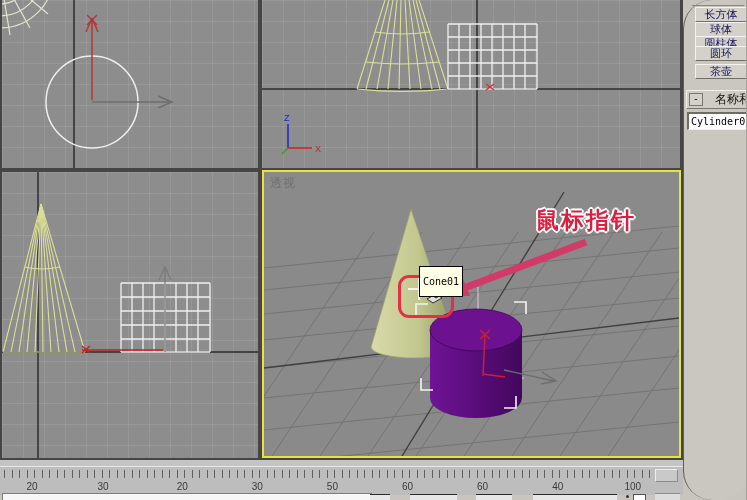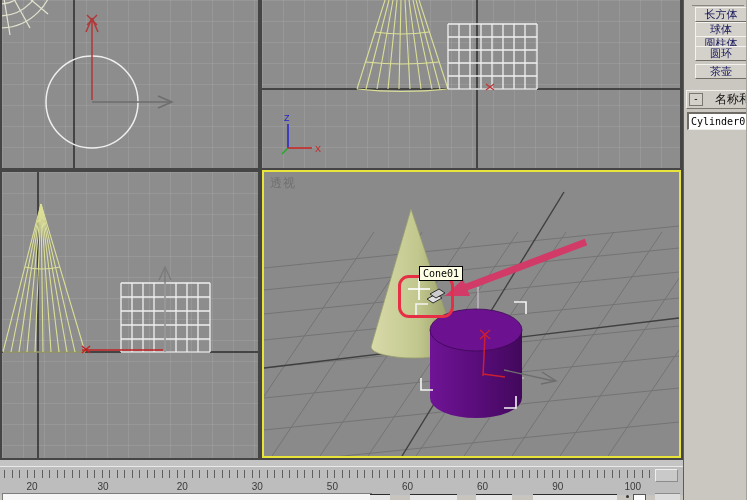--- a/index.html
+++ b/index.html
@@ -15,29 +15,29 @@
       background-size:21px 21px;}
   .vp svg{position:absolute;left:0;top:0;}
   .vp-tl{left:2px;top:0;width:256px;height:168px;}
   .vp-tr{left:262px;top:0;width:418px;height:168px;}
   .vp-bl{left:2px;top:172px;width:256px;height:286px;}
   .vp-p {left:264px;top:172px;width:415px;height:284px;background-color:#8a8a8a;background-image:none;}
   .persp-frame{position:absolute;left:262px;top:170px;width:415px;height:284px;border:2px solid #e8e43a;}
   .vp-label{position:absolute;left:6px;top:3px;font-size:12px;color:#707070;letter-spacing:1px;}
   
   .tooltip{position:absolute;left:155px;top:94px;background:#ffffe6;border:1px solid #000;
-    font-family:"DejaVu Sans Mono",monospace;font-size:10px;line-height:13px;color:#000;padding:0 3px;}
+    font-family:"DejaVu Sans Mono",monospace;font-size:10px;line-height:13px;color:#000;padding:8px 3px;}
   .red-rect{position:absolute;left:134px;top:103px;width:50px;height:37px;border:3px solid #e62e44;border-radius:11px;}
   .annotation{position:absolute;left:272px;top:33px;font-size:23px;font-weight:bold;color:#dc1f3f;
     letter-spacing:2px;
     text-shadow:-2px 0 0 #fff,2px 0 0 #fff,0 -2px 0 #fff,0 2px 0 #fff,
                 -1px -1px 0 #fff,1px -1px 0 #fff,-1px 1px 0 #fff,1px 1px 0 #fff;}
   
   .sidebar{position:absolute;left:683px;top:0;width:64px;height:500px;background:#cac7c0;
-    border-left:1px solid #5c5c5c;}
+    border-left:1px solid #5c5c5c;border-radius:29px;}
   .sidebar .topfrag{position:absolute;left:8px;top:0;width:52px;height:5px;border-bottom:1px solid #8a8781;}
   .mx-btn{position:absolute;left:11px;width:50px;height:13px;background:#d4d1ca;
     border-top:1px solid #f4f2ee;border-left:1px solid #f4f2ee;
     border-right:1px solid #716e68;border-bottom:1px solid #716e68;
     font-size:11px;line-height:12px;text-align:center;color:#14145a;cursor:pointer;}
   .rollout{position:absolute;left:2px;top:90px;width:60px;height:17px;background:#cfccc5;
     border-top:1px solid #f2f0ec;border-left:1px solid #f2f0ec;
     border-right:1px solid #7a776f;border-bottom:1px solid #7a776f;}
   .rollout .minus{position:absolute;left:2px;top:2px;width:12px;height:11px;background:#d4d1ca;
     border:1px solid #7a776f;font-size:10px;line-height:10px;text-align:center;color:#111;cursor:pointer;}
@@ -249,20 +249,21 @@
         </g>
 
         <g>
           <line x1="322" y1="70" x2="200" y2="116" stroke="#d23a68" stroke-width="7"></line>
           <polygon points="181,124 199,107 206,124" fill="#d23a68"></polygon>
         </g>
       </svg>
       <div class="vp-label">透视</div>
       <div class="red-rect"></div>
       <div class="tooltip">Cone01</div>
+      <div class="annotation">鼠标指针</div>
     </div>
   </div>
 
   <div class="sidebar">
     <div class="topfrag"></div>
     <div class="mx-btn" style="top:7px">长方体</div>
     <div class="mx-btn" style="top:22px">球体</div>
     <div class="mx-btn" style="top:36px">圆柱体</div>
     <div class="mx-btn" style="top:46px">圆环</div>
     <div class="mx-btn" style="top:64px">茶壶</div>
@@ -369,21 +370,21 @@
           <div class="tick" style="left: 671.5px;"></div>
         </div>
       <div id="rlabels">
           <span class="rlabel" style="left: 20px;">20</span>
           <span class="rlabel" style="left: 91px;">30</span>
           <span class="rlabel" style="left: 170.2px;">20</span>
           <span class="rlabel" style="left: 245.3px;">30</span>
           <span class="rlabel" style="left: 320.4px;">50</span>
           <span class="rlabel" style="left: 395.5px;">60</span>
           <span class="rlabel" style="left: 470.6px;">60</span>
-          <span class="rlabel" style="left: 545.7px;">90</span>
+          <span class="rlabel" style="left: 545.7px;">40</span>
           <span class="rlabel" style="left: 620.8px;">100</span>
         </div>
       <div class="rhandle"></div>
     </div>
     <div class="trackbar"></div>
     <div class="frag" style="left:370px;width:20px"></div>
     <div class="frag" style="left:410px;width:47px"></div>
     <div class="frag" style="left:476px;width:36px"></div>
     <div class="frag" style="left:533px;width:84px"></div>
     <div class="fragdot"></div>

